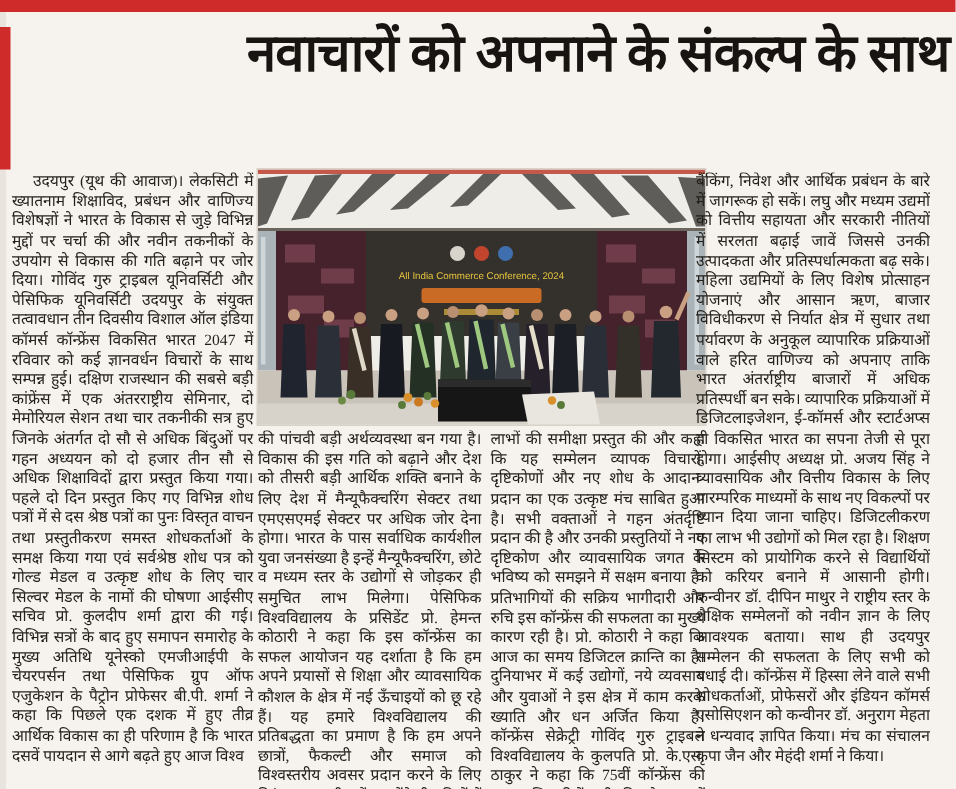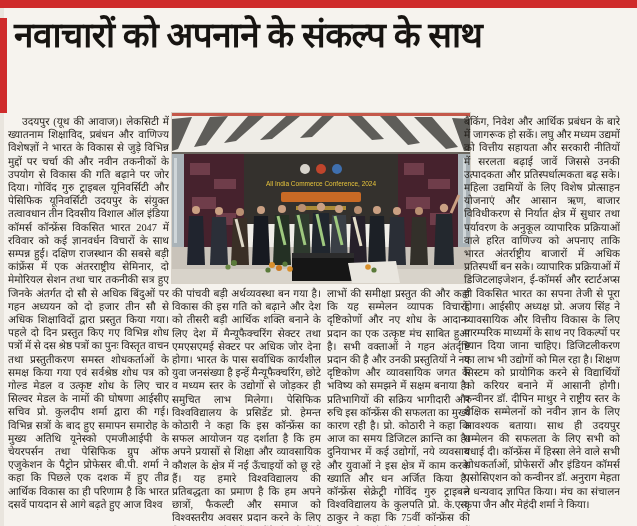--- a/index.html
+++ b/index.html
@@ -8,21 +8,21 @@
     background:#f6f3ee;
     font-family:"Liberation Serif","DejaVu Serif","DejaVu Sans",serif;
     overflow:hidden;
   }
   .page{position:relative;width:637px;height:526px;background:#f6f3ee;}
   .top-accent{position:absolute;top:0;left:0;width:637px;height:8px;background:#cf2b2b;}
   .left-accent{position:absolute;top:18px;left:0;width:7px;height:95px;background:#cf2b2b;}
   .left-edge{position:absolute;top:8px;left:0;width:4px;height:518px;background:#e9e5de;}
   .headline{
     position:absolute;top:13px;left:14px;right:4px;
-    text-align:left;font-weight:700;color:#171411;
+    text-align:right;font-weight:700;color:#171411;
     font-size:35px;line-height:46px;letter-spacing:-0.5px;
   }
   .bodycol{
     position:absolute;
     font-size:10.4px;line-height:13.2px;
     color:#221e19;text-align:justify;overflow:hidden;
   }
   .col1{left:8px;top:115px;width:161px;height:411px;text-indent:14px;}
   .col2{left:172px;top:287px;width:149px;height:239px;}
   .col3{left:327px;top:287px;width:143px;height:239px;}

